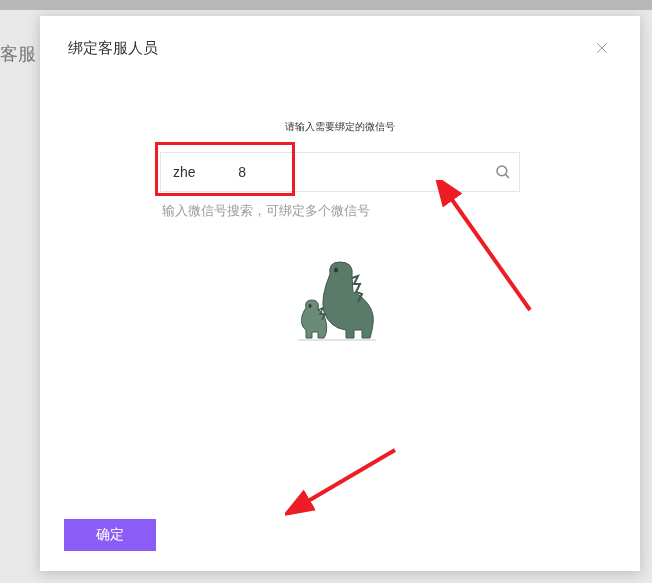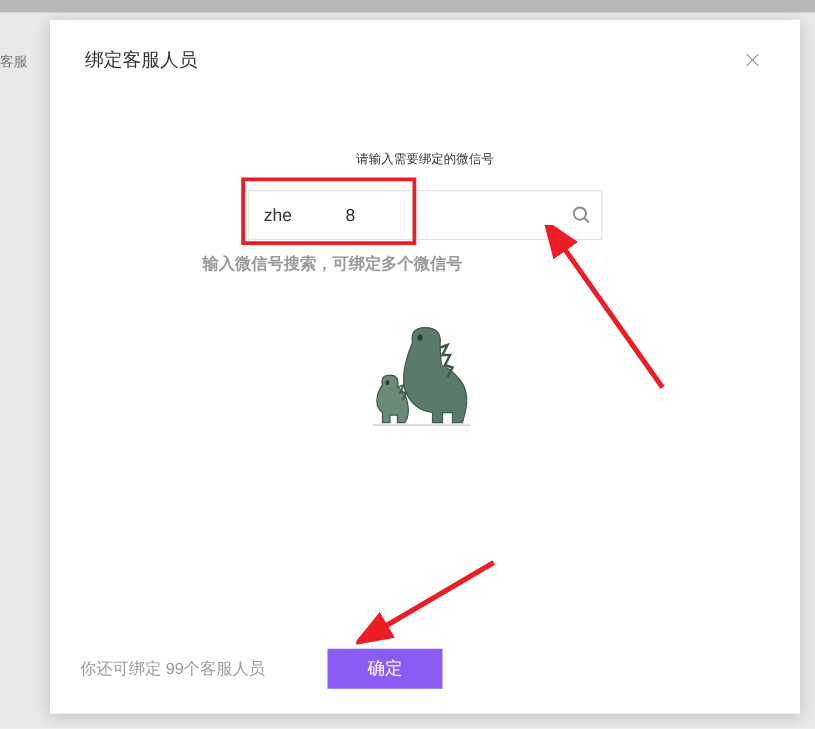--- a/index.html
+++ b/index.html
@@ -15,21 +15,21 @@
       position: absolute;
       top: 0; left: 0; right: 0;
       height: 10px;
       background: #b8b8b8;
     }
     .backdrop-text {
       position: absolute;
       top: 42px;
       left: 0;
       color: #777;
-      font-size: 11px;
+      font-size: 18px;
     }
     .modal {
       position: absolute;
       top: 16px;
       left: 40px;
       right: 12px;
       bottom: 12px;
       background: #fff;
       box-shadow: 0 2px 12px rgba(0,0,0,0.2);
     }
@@ -55,21 +55,21 @@
     }
     .close-btn svg { width: 16px; height: 16px; }
     .prompt {
       text-align: center;
       font-size: 10px;
       color: #333;
       margin-top: 52px;
       margin-bottom: 18px;
     }
     .search-row {
-      width: 284px;
+      width: 360px;
       margin: 0 auto;
       position: relative;
     }
     .search-input {
       width: 100%;
       height: 40px;
       border: 1px solid #e4e4e4;
       padding: 0 40px 0 12px;
       font-size: 14px;
       color: #333;
@@ -93,21 +93,20 @@
       width: 140px;
       height: 54px;
       pointer-events: none;
     }
     .hint {
       width: 360px;
       margin: 10px auto 0;
       font-size: 13px;
       color: #9a9a9a;
       padding-left: 2px;
-      font-weight: bold;
     }
     .illustration {
       margin: 32px auto 0;
       width: 120px;
       height: 100px;
       position: relative;
     }
     .footer {
       position: absolute;
       left: 0; right: 0; bottom: 0;
@@ -186,21 +185,20 @@
 
       <path d="M 26 56 Q 24 48 32 48 Q 40 48 38 58 Q 44 60 46 70 Q 48 80 44 86 L 38 86 L 38 80 L 32 80 L 32 86 L 26 86 L 26 78 Q 20 74 22 64 Q 24 58 26 56 Z" fill="#6b8a78" stroke="#3f5a4c" stroke-width="1"></path>
       <ellipse cx="30" cy="54" rx="1.5" ry="2" fill="#2a3a30"></ellipse>
       <path d="M 38 58 L 43 56 L 40 62 L 45 62 L 42 68" fill="none" stroke="#3f5a4c" stroke-width="1.5"></path>
 
       <line x1="18" y1="88" x2="96" y2="88" stroke="#c8c8c8" stroke-width="1"></line>
     </svg>
   </div>
 
   <div class="footer">
-    <div class="quota">你还可绑定 99个客服人员</div>
     <button class="btn btn-primary">确定</button>
   </div>
 </div>
 
 <svg class="arrow" style="top:180px; left:430px; width:120px; height:140px;" viewBox="0 0 120 140">
   <defs>
       <marker id="ah1" markerWidth="10" markerHeight="10" refX="2" refY="3" orient="auto">
         <path d="M0,0 L0,6 L8,3 Z" fill="#ee1c25"></path>
       </marker>
     </defs>

